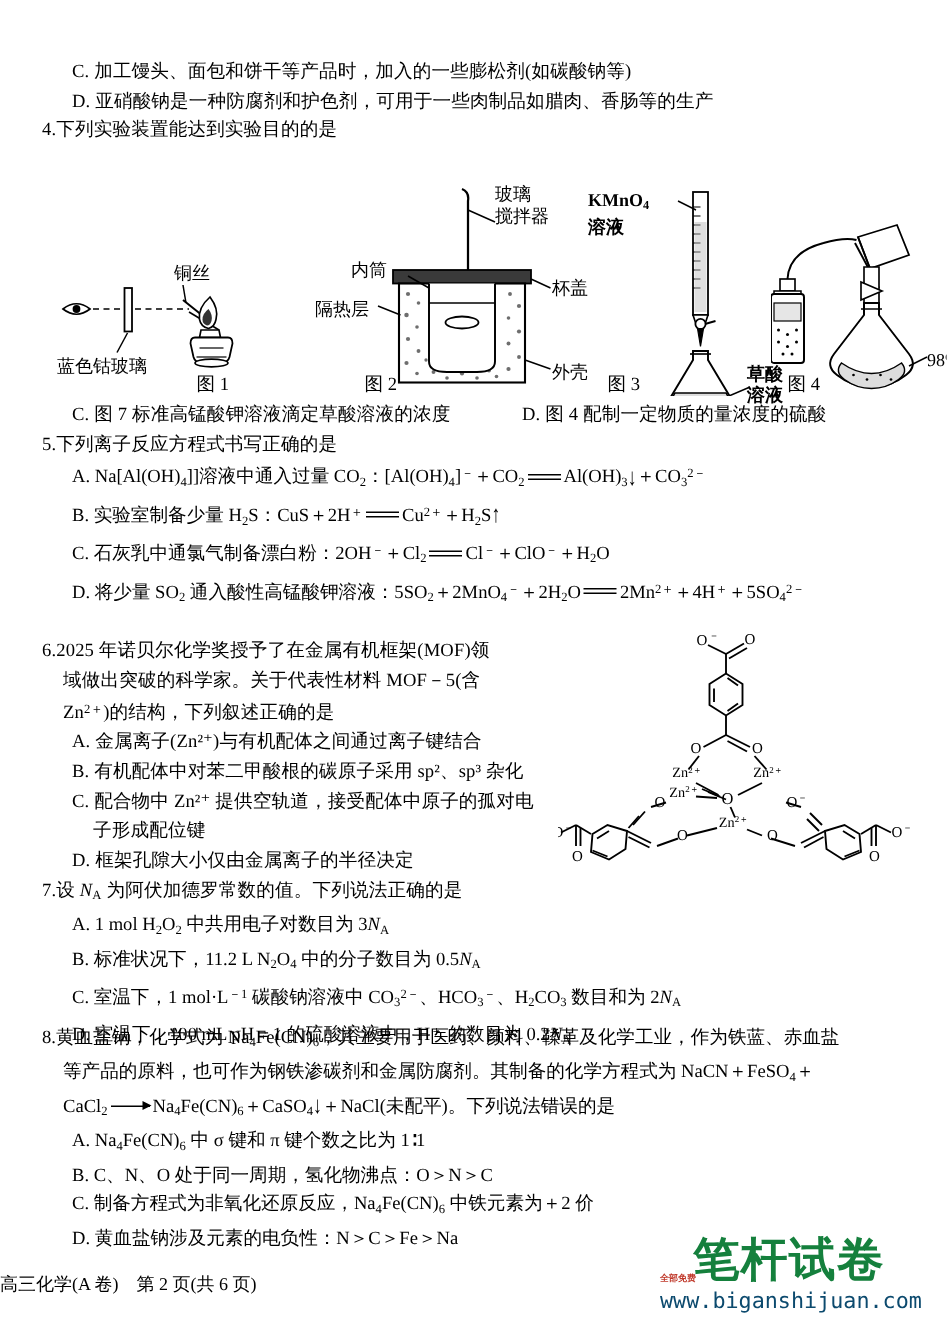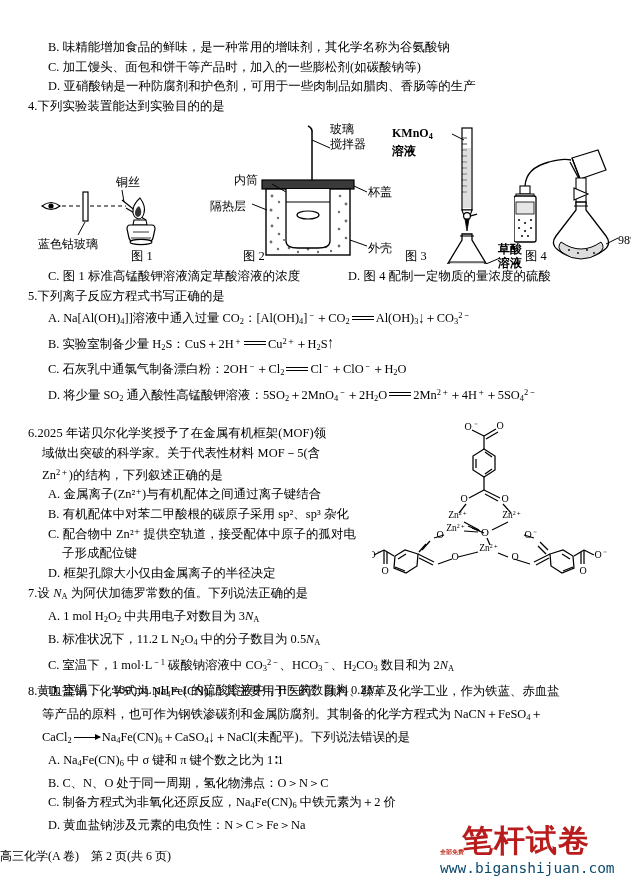--- a/index.html
+++ b/index.html
@@ -138,21 +138,21 @@
     width: 190px;
     height: 62px;
   }
   .wm-cn {
     position: absolute;
     left: 22px; top: 0px;
     font-family: "DejaVu Sans", "Liberation Sans", sans-serif;
     font-size: 31px;
     font-weight: bold;
     letter-spacing: 1px;
-    color: #b91c1c;
+    color: #15803d;
     line-height: 36px;
     white-space: nowrap;
   }
   .wm-free {
     position: absolute;
     left: 0px; top: 26px;
     font-family: "DejaVu Sans", "Liberation Sans", sans-serif;
     font-size: 6px;
     color: #c0392b;
     font-weight: bold;
@@ -168,21 +168,20 @@
     letter-spacing: 0px;
     white-space: nowrap;
   }
 </style>
 </head>
 <body>
 
 <div class="page">
 
   <div class="content">
-    <div class="line opt">B. 味精能增加食品的鲜味，是一种常用的增味剂，其化学名称为谷氨酸钠</div>
     <div class="line opt">C. 加工馒头、面包和饼干等产品时，加入的一些膨松剂(如碳酸钠等)</div>
     <div class="line opt">D. 亚硝酸钠是一种防腐剂和护色剂，可用于一些肉制品如腊肉、香肠等的生产</div>
     <div class="line qnum"><span>4.</span><span>下列实验装置能达到实验目的的是</span></div>
   </div>
 
   <div class="figures">
 
     <div class="figcell" style="left:10px; top:42px; width:150px; height:104px;">
       <svg width="150" height="104" viewBox="0 0 150 104">
 
@@ -362,21 +361,21 @@
 
   <div class="fig-caption-row">
     <div class="fig-caption" style="left:55px;margin-left:48px;">图 1</div>
     <div class="fig-caption" style="left:215px;text-align:center;">图 2</div>
     <div class="fig-caption" style="left:377px;">图 3</div>
     <div class="fig-caption" style="left:497px;">图 4</div>
   </div>
 
   <div class="content" style="top:267px;">
     <div class="line">
-      <span class="opt" style="display:inline-block; width:300px;">C. 图 1 标准高锰酸钾溶液滴定草酸溶液的浓度</span><span>D. 图 4 配制一定物质的量浓度的硫酸</span>
+      <span class="opt" style="display:inline-block; width:300px;">C. 图 7 标准高锰酸钾溶液滴定草酸溶液的浓度</span><span>D. 图 4 配制一定物质的量浓度的硫酸</span>
     </div>
 
     <div class="line qnum"><span>5.</span><span>下列离子反应方程式书写正确的是</span></div>
 
     <div class="line opt eq">
       <span>A. Na[Al(OH)</span><sub>4</sub>]<span>]溶液中通入过量 CO</span><sub>2</sub>：[Al(OH)<sub>4</sub>]<sup>－</sup>＋CO<sub>2</sub><span class="arrow-eq"></span>Al(OH)<sub>3</sub><span class="dn">↓</span>＋CO<sub>3</sub><sup>2－</sup>
     </div>
 
     <div class="line opt eq">
       <span>B. 实验室制备少量 H</span><sub>2</sub>S：CuS＋2H<sup>＋</sup><span class="arrow-eq"></span>Cu<sup>2＋</sup>＋H<sub>2</sub>S<span class="dn">↑</span>

